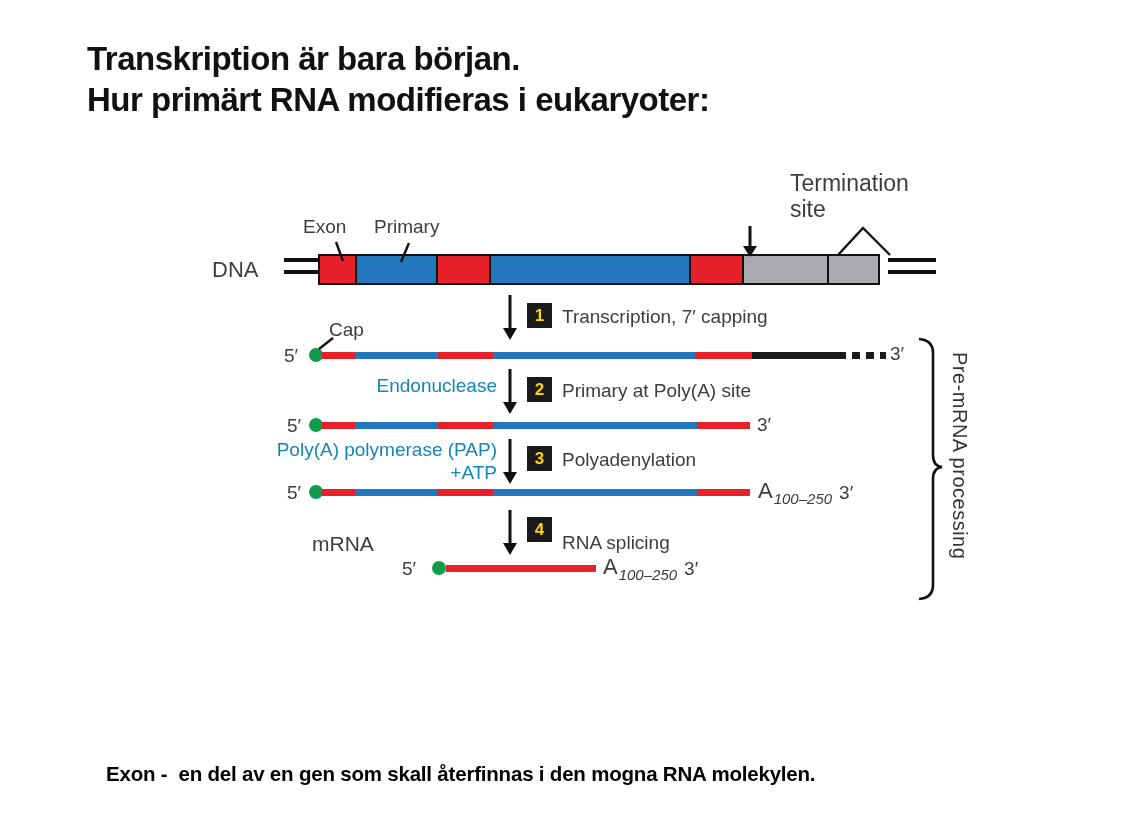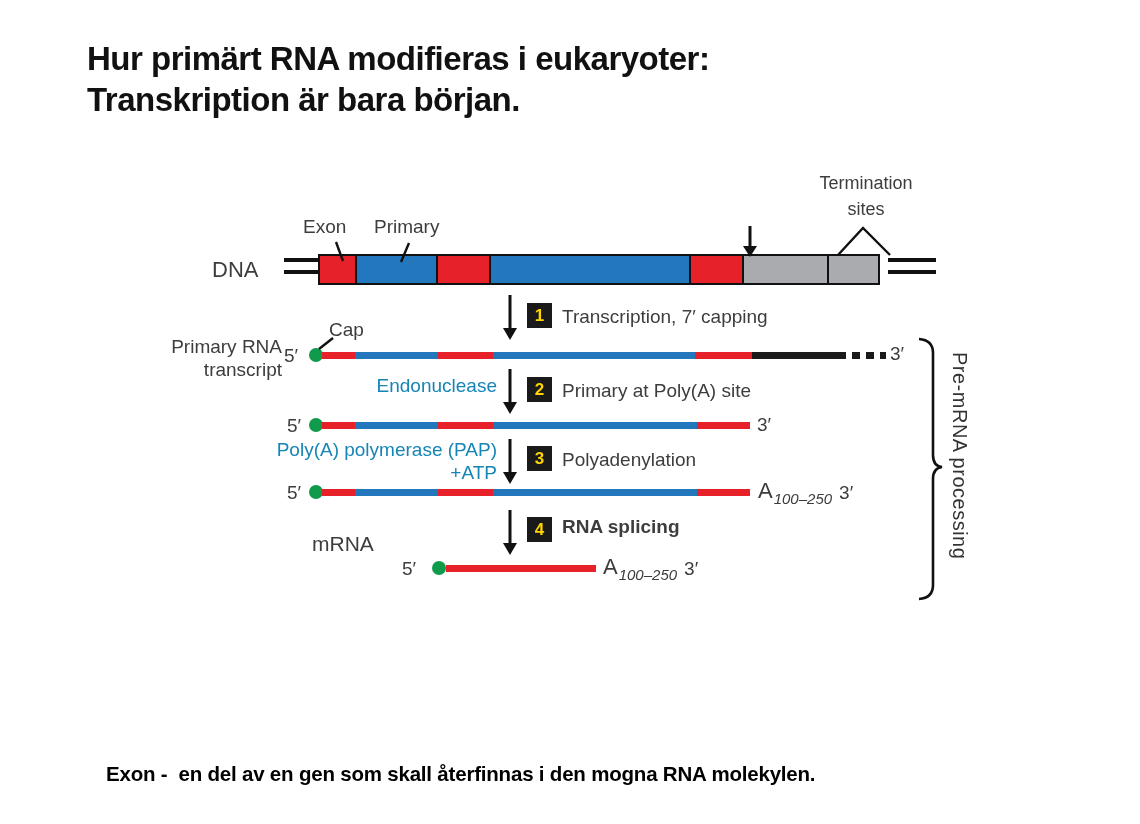--- a/index.html
+++ b/index.html
@@ -54,51 +54,47 @@
   svg .ln{stroke:#111;stroke-width:2.4;fill:none;}
   svg .ar{stroke:#111;stroke-width:3;fill:none;}
   svg .hd{fill:#111;stroke:none;}
 </style>
 </head>
 <body>
 
 <div id="slide">
 
   <div id="title" class="abs">
+    <div>Transkription är bara början.</div>
     <div>Hur primärt RNA modifieras i eukaryoter:</div>
-    <div>Transkription är bara början.</div>
   </div>
 
   <div class="dlabel" style="left:303px;top:216px;">Exon</div>
   <div class="dlabel" style="left:374px;top:216px;">Primary</div>
 
-  <div class="dlabel" style="left:790px;top:170px;width:152px;text-align:center;white-space:normal;line-height:26px;font-size:18px;">
+  <div class="dlabel" style="left:790px;top:170px;width:152px;text-align:left;white-space:normal;line-height:26px;font-size:23px;">
     <div>Termination</div>
-    <div>sites</div>
+    <div>site</div>
   </div>
 
   <div class="dlabel" style="left:212px;top:257px;font-size:22px;">DNA</div>
   <div class="stub" style="left:284px;top:258px;width:36px;"></div>
   <div class="stub" style="left:284px;top:270px;width:36px;"></div>
   <div id="dnabar" class="abs">
       <div class="seg seg-red" style="width: 35px;"></div>
       <div class="seg seg-blue" style="width: 81px;"></div>
       <div class="seg seg-red" style="width: 53px;"></div>
       <div class="seg seg-blue" style="width: 200px;"></div>
       <div class="seg seg-red" style="width: 53px;"></div>
       <div class="seg seg-gray" style="width: 85px;"></div>
       <div class="seg seg-gray" style="width: 51px;"></div>
     </div>
   <div class="stub" style="left:888px;top:258px;width:48px;"></div>
   <div class="stub" style="left:888px;top:270px;width:48px;"></div>
 
-  <div class="dlabel" style="left:130px;top:335px;width:152px;text-align:right;white-space:normal;line-height:23px;">
-    <div>Primary RNA</div>
-    <div>transcript</div>
-  </div>
   <div class="dlabel" style="left:329px;top:319px;">Cap</div>
   <div class="dlabel" style="left:284px;top:345px;">5′</div>
   <div class="dot" style="left:309px;top:348px;"></div>
   <div class="strand" style="left:322px;top:352px;">
       <div class="seg seg-red" style="width: 33px;"></div>
       <div class="seg seg-blue" style="width: 83px;"></div>
       <div class="seg seg-red" style="width: 55px;"></div>
       <div class="seg seg-blue" style="width: 202px;"></div>
       <div class="seg seg-red" style="width: 57px;"></div>
       <div class="seg seg-black" style="width: 86px;"></div>
@@ -140,21 +136,21 @@
       <div class="seg seg-blue" style="width: 204px;"></div>
       <div class="seg seg-red" style="width: 53px;"></div>
     </div>
   <div class="tail" style="left:758px;top:480px;">
     <span class="base">A</span>
       <span class="sub">100–250</span>
       <span class="tp">3′</span>
   </div>
 
   <div class="badge" style="left:527px;top:517px;">4</div>
-  <div class="dlabel" style="left:562px;top:516px;font-weight:bold;">RNA splicing</div>
+  <div class="dlabel" style="left:562px;top:532px;">RNA splicing</div>
 
   <div class="dlabel" style="left:312px;top:532px;font-size:21px;">mRNA</div>
   <div class="dlabel" style="left:402px;top:558px;">5′</div>
   <div class="dot" style="left:432px;top:561px;"></div>
   <div class="strand" style="left:446px;top:565px;">
       <div class="seg seg-red" style="width: 150px;"></div>
     </div>
   <div class="tail" style="left:603px;top:556px;">
     <span class="base">A</span>
       <span class="sub">100–250</span>

